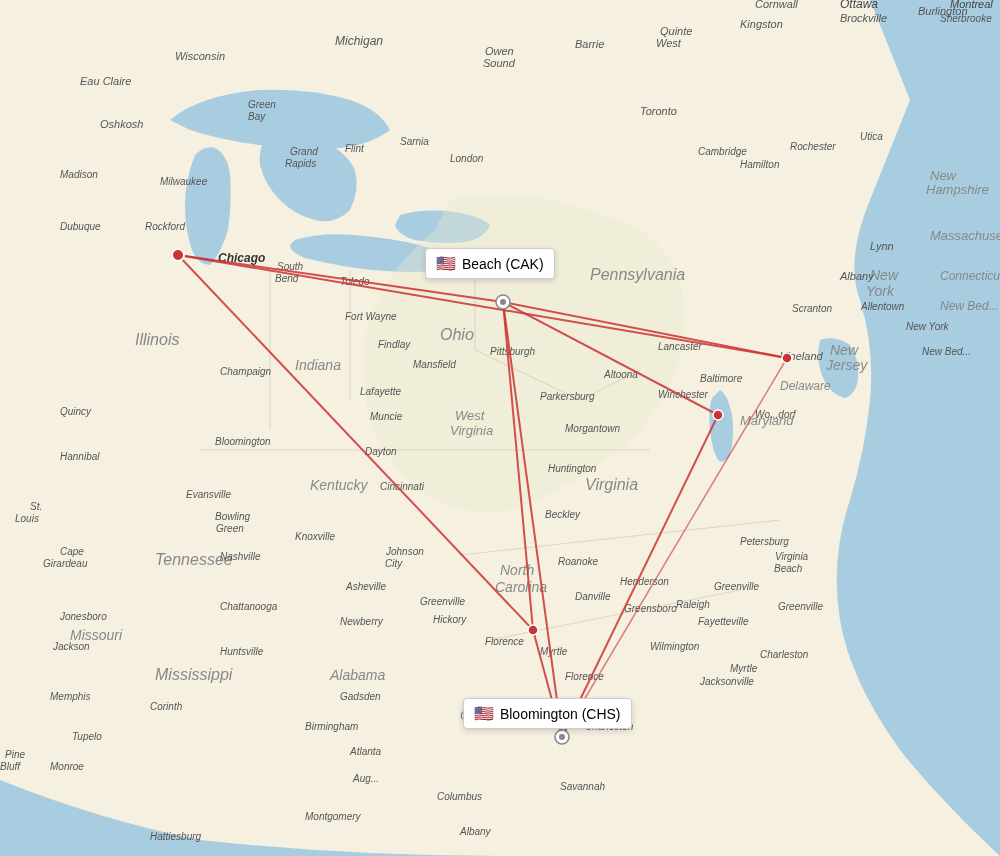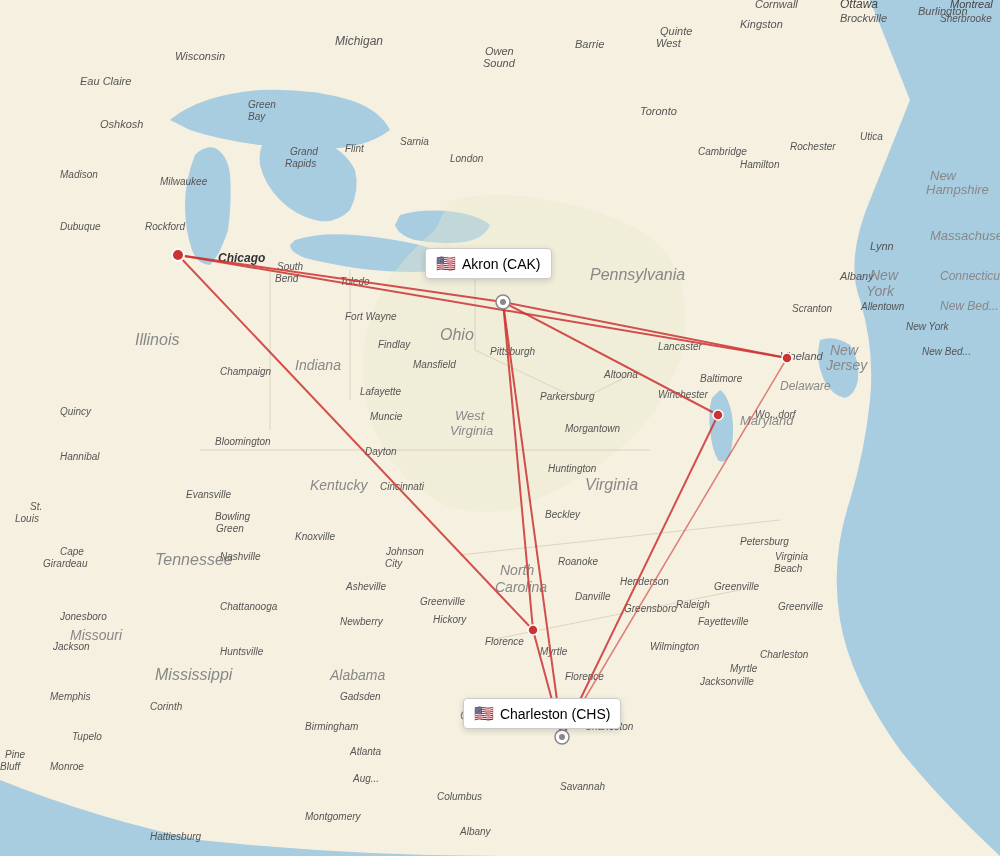--- a/index.html
+++ b/index.html
@@ -281,20 +281,20 @@
 
     <circle cx="503" cy="302" r="7" fill="white" stroke="#888" stroke-width="1.5"></circle>
     <circle cx="503" cy="302" r="3" fill="#888"></circle>
 
     <circle cx="562" cy="737" r="7" fill="white" stroke="#888" stroke-width="1.5"></circle>
     <circle cx="562" cy="737" r="3" fill="#888"></circle>
   </svg>
 
   <div id="label-cak" class="airport-label">
     <span class="flag">🇺🇸</span>
-    <span>Akron (CAK)</span>
+    <span>Beach (CAK)</span>
   </div>
 
   <div id="label-chs" class="airport-label">
     <span class="flag">🇺🇸</span>
-    <span>Charleston (CHS)</span>
+    <span>Bloomington (CHS)</span>
   </div>
 </div>
 
 </body></html>

